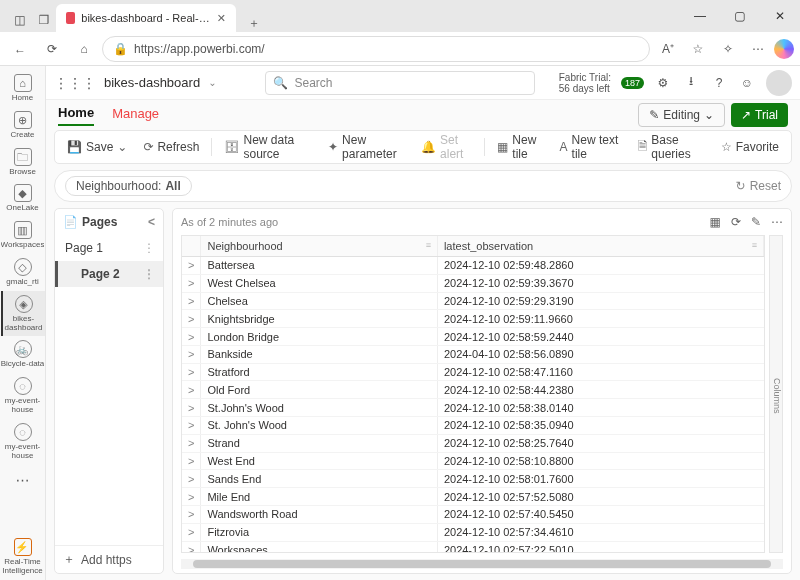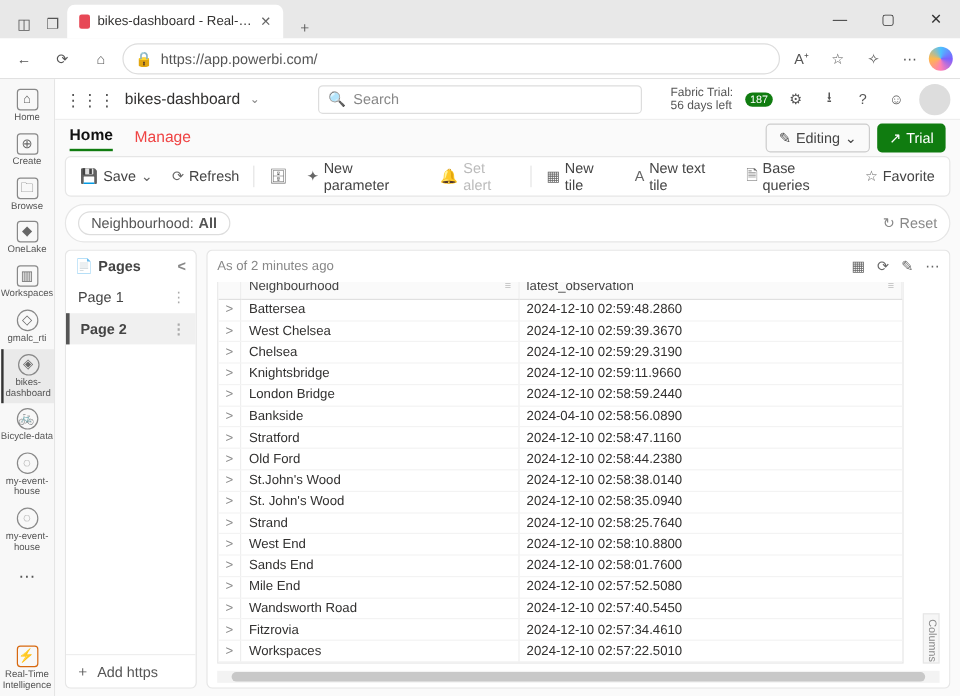--- a/index.html
+++ b/index.html
@@ -53,27 +53,27 @@
 .toolbar .sep { width: 1px; height: 18px; background: #e4e4e4; margin: 0 2px; }
 .filterbar { height: 32px; background: #fff; border: 1px solid #e6e6e6; border-radius: 16px; margin: 0 8px 6px 8px; display: flex; align-items: center; padding: 0 10px; font-size: 12px; }
 .filterbar .chip { border: 1px solid #ddd; border-radius: 12px; padding: 2px 10px; display: flex; gap: 4px; color: #555; }
 .filterbar .reset { margin-left: auto; display: flex; align-items: center; gap: 4px; color: #888; }
 .workarea { flex: 1; display: flex; margin: 0 8px 6px 8px; gap: 8px; overflow: hidden; }
 .pagespane { width: 110px; background: #fff; border: 1px solid #e6e6e6; border-radius: 5px; display: flex; flex-direction: column; }
 .pagespane .phead { display: flex; align-items: center; gap: 4px; padding: 6px 8px; font-size: 12px; font-weight: 600; color: #444; }
 .pagespane .phead .collapse { margin-left: auto; color: #888; }
 .pagespane .plist { flex: 1; }
 .pagespane .pitem { height: 26px; display: flex; align-items: center; justify-content: space-between; padding: 0 8px 0 10px; font-size: 12px; color: #444; }
-.pagespane .pitem.sel { background: #f0f0f0; border-left: 3px solid #555; padding-left: 9px; font-weight: 600; }
+.pagespane .pitem.sel { background: #f0f0f0; border-left: 3px solid #555; padding-left: 23px; font-weight: 600; }
 .pagespane .vdots { color: #aaa; font-size: 12px; }
 .pagespane .addpage { border-top: 1px solid #eee; height: 28px; display: flex; align-items: center; gap: 6px; padding: 0 8px; font-size: 12px; color: #555; }
 .canvas { flex: 1; background: #fff; border: 1px solid #e6e6e6; border-radius: 5px; display: flex; flex-direction: column; overflow: hidden; }
 .vistop { height: 26px; display: flex; align-items: center; padding: 0 8px; font-size: 11px; color: #888; }
 .vistop .vicons { margin-left: auto; display: flex; gap: 10px; color: #666; font-size: 12px; }
-.tablewrap { display: flex; flex: 1; overflow: hidden; padding: 0 8px 6px 8px; gap: 16px; align-items: flex-end; }
+.tablewrap { display: flex; flex: 1; overflow: hidden; padding: 0 8px 6px 8px; gap: 4px; }
 .datatable { flex: 1; border: 1px solid #e6e6e6; overflow: hidden; }
 .datatable table { width: 100%; border-collapse: collapse; font-size: 11px; }
 .datatable th { text-align: left; padding: 4px 6px; border-bottom: 1px solid #e0e0e0; border-right: 1px solid #eee; color: #444; font-weight: 400; background: #fafafa; }
 .datatable th .sorter { float: right; color: #bbb; font-size: 9px; }
 .datatable td { padding: 2.4px 6px; border-bottom: 1px solid #f3f3f3; }
 .datatable td.expcol { width: 18px; color: #888; border-right: 1px solid #eee; text-align:center; }
 .datatable td.c1 { border-right: 1px solid #eee; }
 .colbar { width: 14px; border: 1px solid #e6e6e6; background: #f6f6f6; writing-mode: vertical-rl; text-align: center; font-size: 9px; color: #888; padding-top: 4px; }
 .hscroll { height: 10px; background: #f3f3f3; margin: 0 8px 4px 8px; position: relative; }
 .hscroll .thumb { position: absolute; left: 12px; right: 12px; top: 1px; height: 8px; background: #c8c8c8; border-radius: 4px; }
@@ -213,20 +213,21 @@
           <span>Save</span>
           <span class="ico">⌄</span>
         </div>
       <div class="tbtn">
           <span class="ico">⟳</span>
           <span>Refresh</span>
         </div>
       <div class="sep"></div>
       <div class="tbtn">
           <span class="ico">🗄</span>
+          <span>New data source</span>
         </div>
       <div class="tbtn">
           <span class="ico">✦</span>
           <span>New parameter</span>
         </div>
       <div class="tbtn dis">
           <span class="ico">🔔</span>
           <span>Set alert</span>
         </div>
       <div class="sep"></div>

